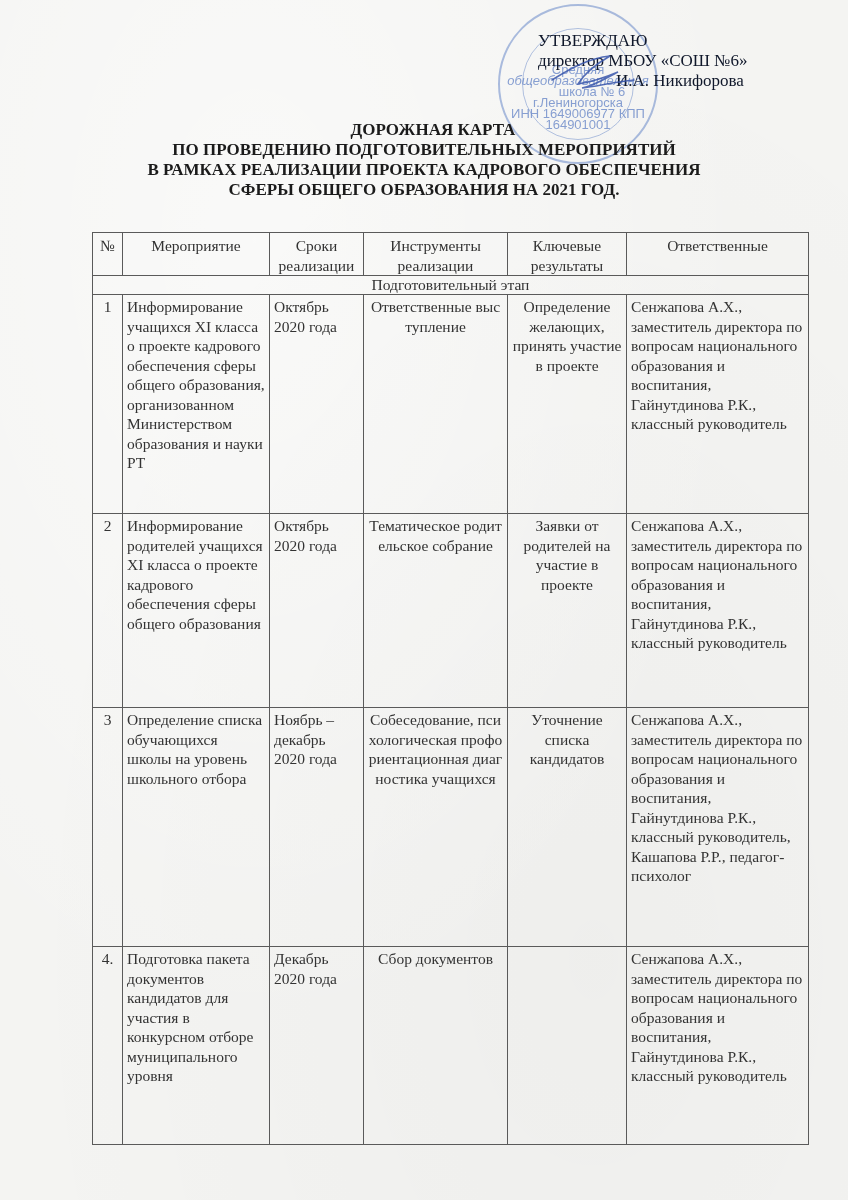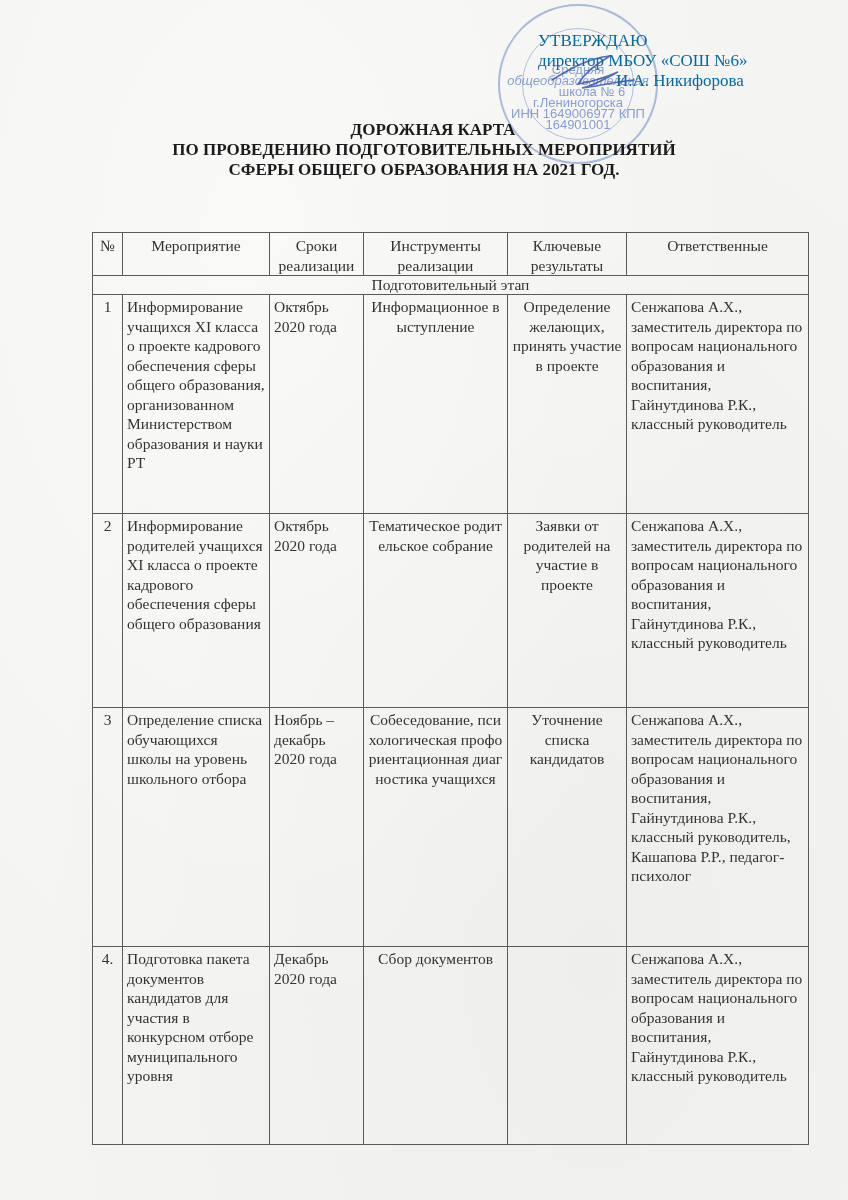--- a/index.html
+++ b/index.html
@@ -23,21 +23,21 @@
       radial-gradient(ellipse at 70% 80%, rgba(0,0,0,0.025), rgba(0,0,0,0) 70%);
     pointer-events: none;
   }
   
   .approval {
     position: absolute;
     left: 538px;
     top: 31px;
     font-size: 17px;
     line-height: 20px;
-    color: #0369a1;
+    color: #0f172a;
     z-index: 3;
   }
   .approval .line1 { margin-left: 0; }
   .approval .line2 { margin-left: 0; }
   .approval .line3 { margin-left: 78px; }
 
   
   .stamp {
     position: absolute;
     left: 498px;
@@ -158,20 +158,21 @@
 
 <div class="approval">
   <div class="line1">УТВЕРЖДАЮ</div>
   <div class="line2">директор МБОУ «СОШ №6»</div>
   <div class="line3">И.А. Никифорова</div>
 </div>
 
 <div class="doc-title">
   <div class="t-l1">ДОРОЖНАЯ КАРТА</div>
   <div>ПО ПРОВЕДЕНИЮ  ПОДГОТОВИТЕЛЬНЫХ МЕРОПРИЯТИЙ</div>
+  <div>В РАМКАХ РЕАЛИЗАЦИИ ПРОЕКТА КАДРОВОГО ОБЕСПЕЧЕНИЯ</div>
   <div>СФЕРЫ ОБЩЕГО ОБРАЗОВАНИЯ НА 2021 ГОД.</div>
 </div>
 
 <table class="roadmap">
   <colgroup>
     <col style="width:30px">
     <col style="width:147px">
     <col style="width:94px">
     <col style="width:144px">
     <col style="width:119px">
@@ -189,21 +190,21 @@
   </thead>
   <tbody>
     <tr class="stage-row">
       <td colspan="6">Подготовительный этап</td>
     </tr>
 
     <tr class="row-1">
       <td class="c-num">1</td>
       <td class="c-event">Информирование учащихся XI класса о проекте кадрового обеспечения сферы общего образования, организованном Министерством образования и науки РТ</td>
       <td class="c-dates">Октябрь 2020 года</td>
-      <td class="c-tools">Информационное выступление</td>
+      <td class="c-tools">Ответственные выступление</td>
       <td class="c-results">Определение желающих, принять участие в проекте</td>
       <td class="c-resp">Сенжапова А.Х., заместитель директора по вопросам национального образования и воспитания, Гайнутдинова Р.К., классный руководитель</td>
     </tr>
 
     <tr class="row-2">
       <td class="c-num">2</td>
       <td class="c-event">Информирование родителей учащихся XI класса о проекте кадрового обеспечения сферы общего образования</td>
       <td class="c-dates">Октябрь 2020 года</td>
       <td class="c-tools">Тематическое родительское собрание</td>
       <td class="c-results">Заявки от родителей на участие в проекте</td>

